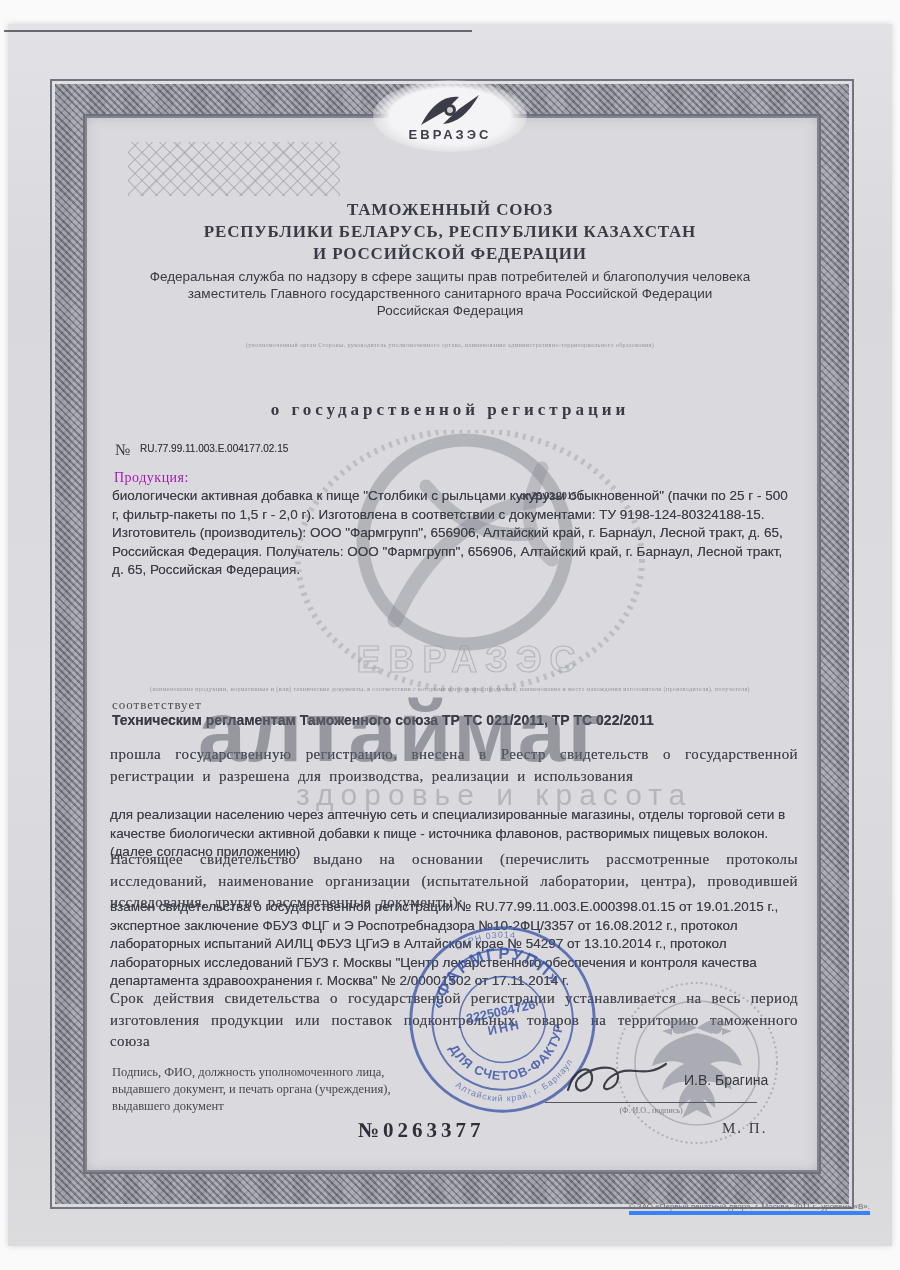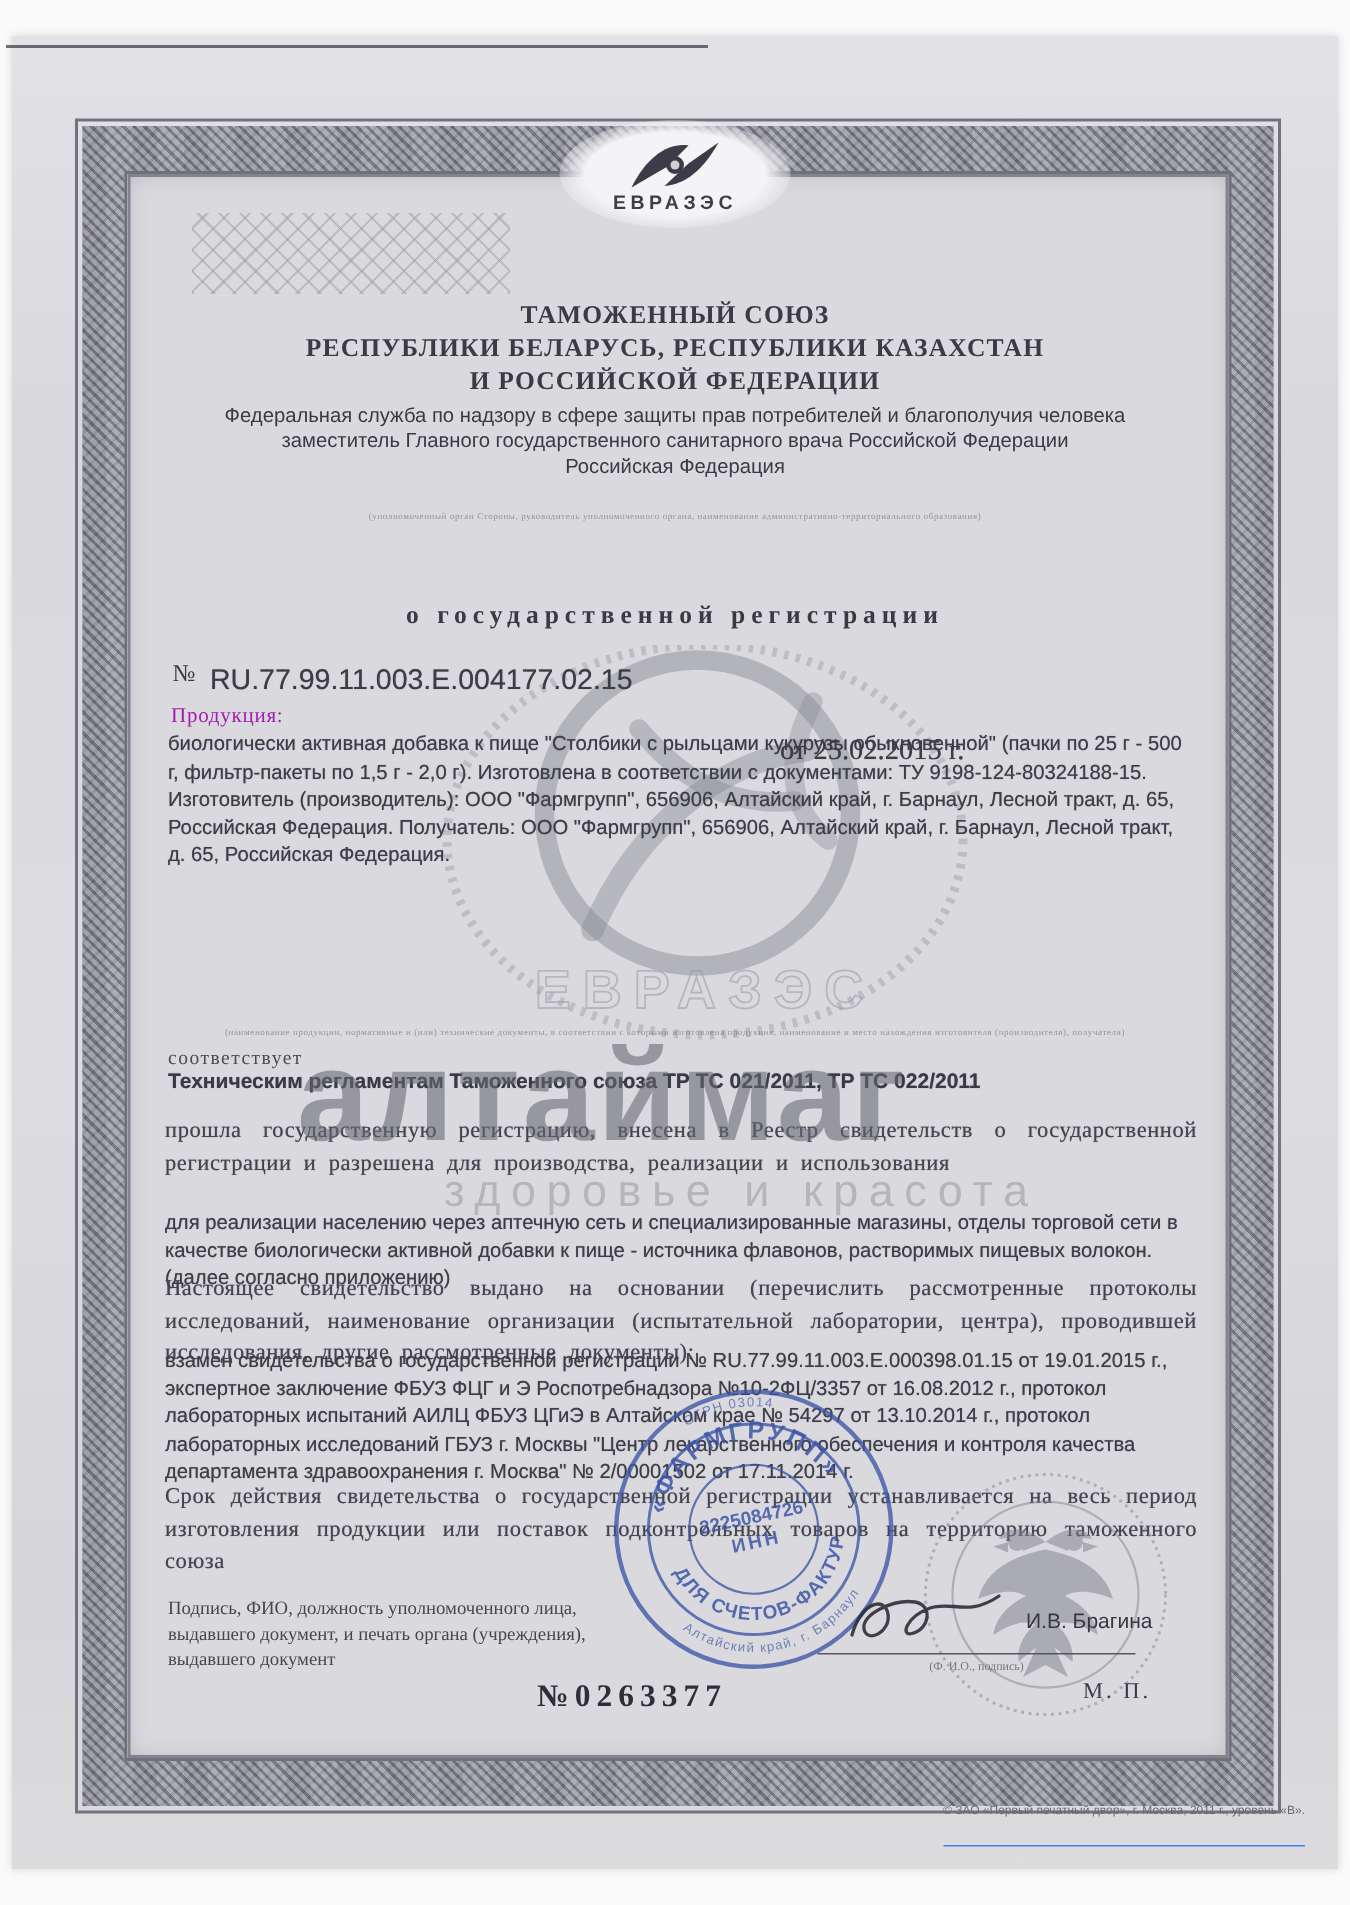--- a/index.html
+++ b/index.html
@@ -36,38 +36,38 @@
 
   .ctr{text-align:center;left:100px;width:700px;}
   .h-union{font-weight:bold;font-size:17px;letter-spacing:.8px;color:#3b3b46;}
   .h-agency{font-family:"Liberation Sans",sans-serif;font-size:13.5px;color:#3a3a44;}
   .tiny{font-size:6px;letter-spacing:.4px;color:#55555f;opacity:.55;white-space:nowrap;}
 
   .title-main{font-weight:bold;font-size:27px;letter-spacing:6px;color:#33333e;}
   .title-sub{font-weight:bold;font-size:17px;letter-spacing:4px;color:#3a3a45;}
 
   .sans{font-family:"Liberation Sans",sans-serif;}
-  .numrow{font-size:19px;color:#3c3c46;}
+  .numrow{font-size:10px;color:#3c3c46;}
   .p-sans{font-family:"Liberation Sans",sans-serif;font-size:13.5px;line-height:18.5px;color:#3d3d47;}
   .p-serif{font-size:15px;line-height:21.5px;color:#44444e;text-align:justify;word-spacing:4px;letter-spacing:.4px;}
   .soft{text-shadow:0 0 .6px rgba(70,70,82,.7);}
 
   .z1{z-index:1;} .z2{z-index:2;} .z3{z-index:3;pointer-events:none;} .z4{z-index:4;} .z5{z-index:5;}
 
   .wm-brand{font-family:"Liberation Sans",sans-serif;font-weight:bold;font-size:86px;letter-spacing:2px;
     color:rgba(104,104,116,.58);white-space:nowrap;}
   .wm-tag{font-family:"Liberation Sans",sans-serif;font-size:30px;letter-spacing:7px;color:rgba(124,124,136,.40);white-space:nowrap;}
 
   .sig-note{font-size:12.5px;line-height:16.5px;color:#46464f;}
   .sig-name{font-family:"Liberation Sans",sans-serif;font-size:14px;color:#37373f;}
   .sig-line{border-top:1.2px solid #565660;width:212px;}
   .sig-cap{font-size:8px;color:#55555f;text-align:center;opacity:.75;}
   .docnum{font-weight:bold;font-size:21px;letter-spacing:4px;color:#2f2f3a;}
   .mp{font-size:15px;letter-spacing:2px;color:#3c3c46;}
-  .footer{font-family:"Liberation Sans",sans-serif;font-size:8px;color:#696973;border-bottom:1px solid #3b82f6;padding-bottom:19px;}
+  .footer{font-family:"Liberation Sans",sans-serif;font-size:8px;color:#696973;border-bottom:4px solid #3b82f6;padding-bottom:0;}
 </style>
 </head>
 <body>
 
 <div id="stage">
 
   <div class="abs scan"></div>
   <div class="abs scanline"></div>
 
   <div class="abs band"></div>

